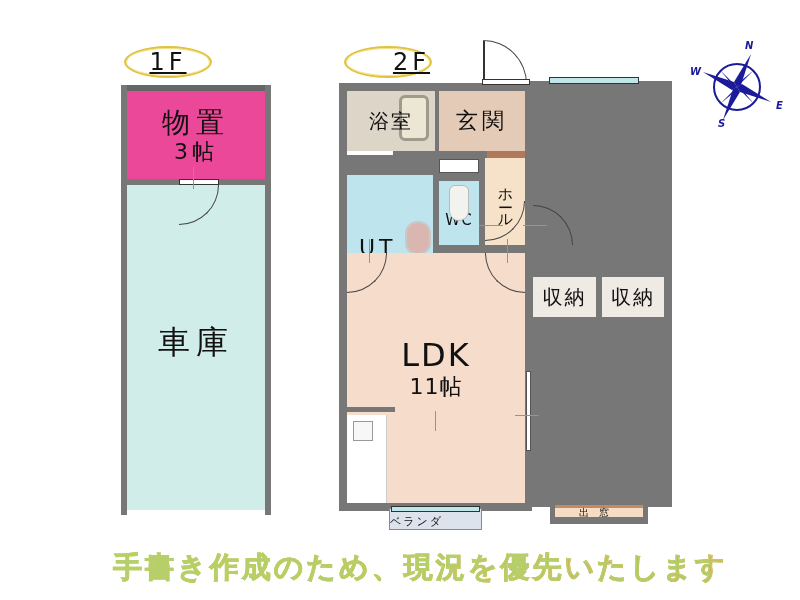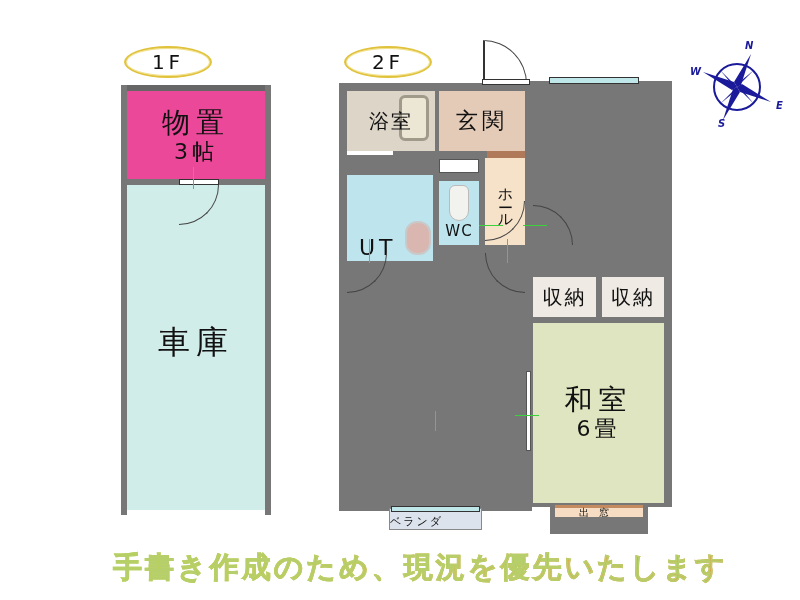--- a/index.html
+++ b/index.html
@@ -6,22 +6,22 @@
   body { width:800px; height:600px; background:#ffffff; position:relative; overflow:hidden;
          font-family:"DejaVu Sans", "Liberation Sans", sans-serif; color:#111; }
   .abs { position:absolute; box-sizing:border-box; }
   .wall { position:absolute; background:#777; }
   .room { position:absolute; box-sizing:border-box; display:flex; flex-direction:column;
           align-items:center; justify-content:center; text-align:center; }
   .lbl-big { font-size:28px; letter-spacing:6px; line-height:1.15; }
   .lbl-mid { font-size:22px; letter-spacing:4px; line-height:1.2; }
   .lbl-sm  { font-size:20px; letter-spacing:2px; }
   .floor-tag { position:absolute; width:84px; height:28px; border:2px solid #e0c23c; border-radius:50%;
-               font-size:20px; display:flex; align-items:center; justify-content:center; letter-spacing:4px;
-               box-shadow: 0 0 0 1px #f3e28a inset; }
+               font-size:24px; display:flex; align-items:center; justify-content:center; letter-spacing:4px;
+               box-shadow: 0 0 0 1px #f3e28a inset; text-decoration: underline; }
   .door-arc { position:absolute; border:1px solid #444; box-sizing:border-box; }
   .arrow { position:absolute; background:#3bd23b; }
   .window { position:absolute; background:#bfe7ea; border:1px solid #333; box-sizing:border-box; }
   .note { position:absolute; left:113px; top:548px; font-size:29px; font-weight:bold; letter-spacing:3px;
           background:linear-gradient(90deg,#b8d64a 0%, #d8b452 60%, #e29a47 100%);
           -webkit-background-clip:text; background-clip:text; color:transparent;
           -webkit-text-stroke:0.6px #b7cf6a; }
 </style>
 </head>
 <body>
@@ -44,21 +44,21 @@
   <div class="wall" style="left:0;top:0;width:150px;height:6px;background:#666;"></div>
   <div class="wall" style="left:0;top:0;width:6px;height:430px;"></div>
   <div class="wall" style="left:144px;top:0;width:6px;height:430px;"></div>
   <div class="wall" style="left:0;top:94px;width:58px;height:6px;"></div>
   <div class="wall" style="left:98px;top:94px;width:52px;height:6px;"></div>
   <div class="abs" style="left:58px;top:94px;width:40px;height:6px;background:#fff;border:1px solid #333;"></div>
   <div class="door-arc" style="left:58px;top:100px;width:40px;height:40px;border-top:none;border-left:none;border-radius:0 0 40px 0;border-width:1px;"></div>
   <div class="arrow" style="left:72px;top:82px;width:1px;height:22px;"></div>
 </div>
 
-<div class="floor-tag" style="left:344px;top:46px;">
+<div class="floor-tag" style="left:344px;top:46px;justify-content:flex-end;">
   <span>2F</span>
 </div>
 
 <div class="door-arc" style="left:483px;top:40px;width:44px;height:44px;border-bottom:none;border-left:2px solid #333;border-radius:0 44px 0 0;"></div>
 
 <div class="abs" style="left:339px;top:81px;width:333px;height:430px;">
 
   <div class="abs" style="left:0;top:2px;width:193px;height:428px;background:#777;"></div>
   <div class="abs" style="left:187px;top:0;width:146px;height:426px;background:#777;"></div>
 
@@ -74,63 +74,66 @@
   <div class="abs" style="left:143px;top:-2px;width:48px;height:6px;background:#fff;border:1px solid #333;"></div>
 
   <div class="room" style="left:8px;top:78px;width:86px;height:86px;background:#bee4ee;align-items:flex-start;padding-left:12px;justify-content:flex-end;padding-top:28px;margin-top:16px;">
     <div class="lbl-mid">UT</div>
     <div class="abs" style="left:58px;top:46px;width:26px;height:34px;border-radius:12px;background:#d9b7b0;border:2px solid #c9c9c9;"></div>
   </div>
   <div class="abs" style="left:8px;top:70px;width:46px;height:4px;background:#fff;"></div>
 
   <div class="abs" style="left:100px;top:78px;width:40px;height:14px;background:#fff;border:1px solid #555;"></div>
 
-  <div class="room" style="left:100px;top:100px;width:40px;height:64px;background:#bee4ee;justify-content:flex-end;padding-bottom:5px;">
+  <div class="room" style="left:100px;top:100px;width:40px;height:64px;background:#bee4ee;justify-content:flex-end;padding-bottom:16px;">
     <div class="abs" style="left:10px;top:4px;width:20px;height:36px;border-radius:6px 6px 10px 10px;background:#f2f2ee;border:1px solid #bbb;"></div>
     <div style="font-size:15px;letter-spacing:1px;">WC</div>
   </div>
 
   <div class="room" style="left:146px;top:77px;width:40px;height:87px;background:#f6e1c9;">
     <div style="writing-mode:vertical-rl;font-size:15px;letter-spacing:4px;">ホール</div>
   </div>
   <div class="door-arc" style="left:146px;top:120px;width:40px;height:40px;border-top:none;border-left:none;border-radius:0 0 40px 0;"></div>
 
   <div class="window" style="left:210px;top:-4px;width:90px;height:7px;"></div>
   <div class="door-arc" style="left:194px;top:124px;width:40px;height:40px;border-top:1px solid #444;border-left:none;border-bottom:none;border-radius:0 40px 0 0;"></div>
 
   <div class="room" style="left:194px;top:196px;width:63px;height:40px;background:#efeae3;">
     <div class="lbl-sm">収納</div>
   </div>
   <div class="room" style="left:263px;top:196px;width:62px;height:40px;background:#efeae3;">
     <div class="lbl-sm">収納</div>
   </div>
 
+  <div class="room" style="left:8px;top:172px;width:178px;height:250px;background:#f6dccb;justify-content:flex-start;padding-top:84px;">
+    <div class="lbl-big" style="font-size:32px;letter-spacing:2px;">LDK</div>
+    <div class="lbl-mid" style="letter-spacing:1px;">11帖</div>
+    <div class="abs" style="left:0;top:162px;width:40px;height:88px;background:#fff;border-right:1px solid #ccc;"></div>
+    <div class="abs" style="left:0;top:154px;width:48px;height:5px;background:#777;"></div>
+    <div class="abs" style="left:6px;top:168px;width:20px;height:20px;border:1px solid #999;background:#f7f7f7;"></div>
+  </div>
   <div class="door-arc" style="left:8px;top:172px;width:40px;height:40px;border-top:none;border-left:none;border-radius:0 0 40px 0;"></div>
   <div class="door-arc" style="left:146px;top:172px;width:40px;height:40px;border-top:none;border-right:none;border-radius:0 0 0 40px;"></div>
 
-  <div class="room" style="left:194px;top:242px;width:131px;height:180px;background:#dfe5c0;">
-    <div class="lbl-big">和室</div>
-    <div class="lbl-mid">6畳</div>
-  </div>
   <div class="abs" style="left:187px;top:290px;width:5px;height:80px;background:#fff;border:1px solid #555;"></div>
 
   <div class="arrow" style="left:30px;top:158px;width:1px;height:24px;"></div>
   <div class="arrow" style="left:168px;top:158px;width:1px;height:24px;"></div>
   <div class="arrow" style="left:140px;top:144px;width:24px;height:1px;"></div>
   <div class="arrow" style="left:184px;top:144px;width:24px;height:1px;"></div>
   <div class="arrow" style="left:96px;top:330px;width:1px;height:20px;"></div>
   <div class="arrow" style="left:176px;top:334px;width:24px;height:1px;"></div>
 </div>
 
 <div class="abs" style="left:389px;top:508px;width:93px;height:22px;background:#dde3ec;border:1px solid #888;font-size:11px;line-height:26px;letter-spacing:2px;">
   <span>ベランダ</span>
 </div>
 <div class="window" style="left:391px;top:506px;width:89px;height:6px;"></div>
 
-<div class="abs" style="left:550px;top:505px;width:98px;height:29px;background:#777;">
+<div class="abs" style="left:550px;top:505px;width:98px;height:19px;background:#777;">
   <div class="abs" style="left:5px;top:0;width:88px;height:12px;background:#f6dcc2;border-top:3px solid #c48a60;font-size:10px;text-align:center;line-height:10px;letter-spacing:10px;">出窓</div>
 </div>
 
 <div class="abs" style="left:690px;top:40px;width:100px;height:90px;">
   <svg width="100" height="90" viewBox="0 0 100 90">
     <circle cx="47" cy="47" r="23" fill="none" stroke="#1a1a9a" stroke-width="2"></circle>
     <polygon points="61,14 51,45 47,47 44,42" fill="#1a1a9a"></polygon>
     <polygon points="33,80 43,49 47,47 50,52" fill="#1a1a9a"></polygon>
     <polygon points="13,32 44,42 47,47 42,50" fill="#1a1a9a"></polygon>
     <polygon points="81,62 50,52 47,47 52,44" fill="#1a1a9a"></polygon>

